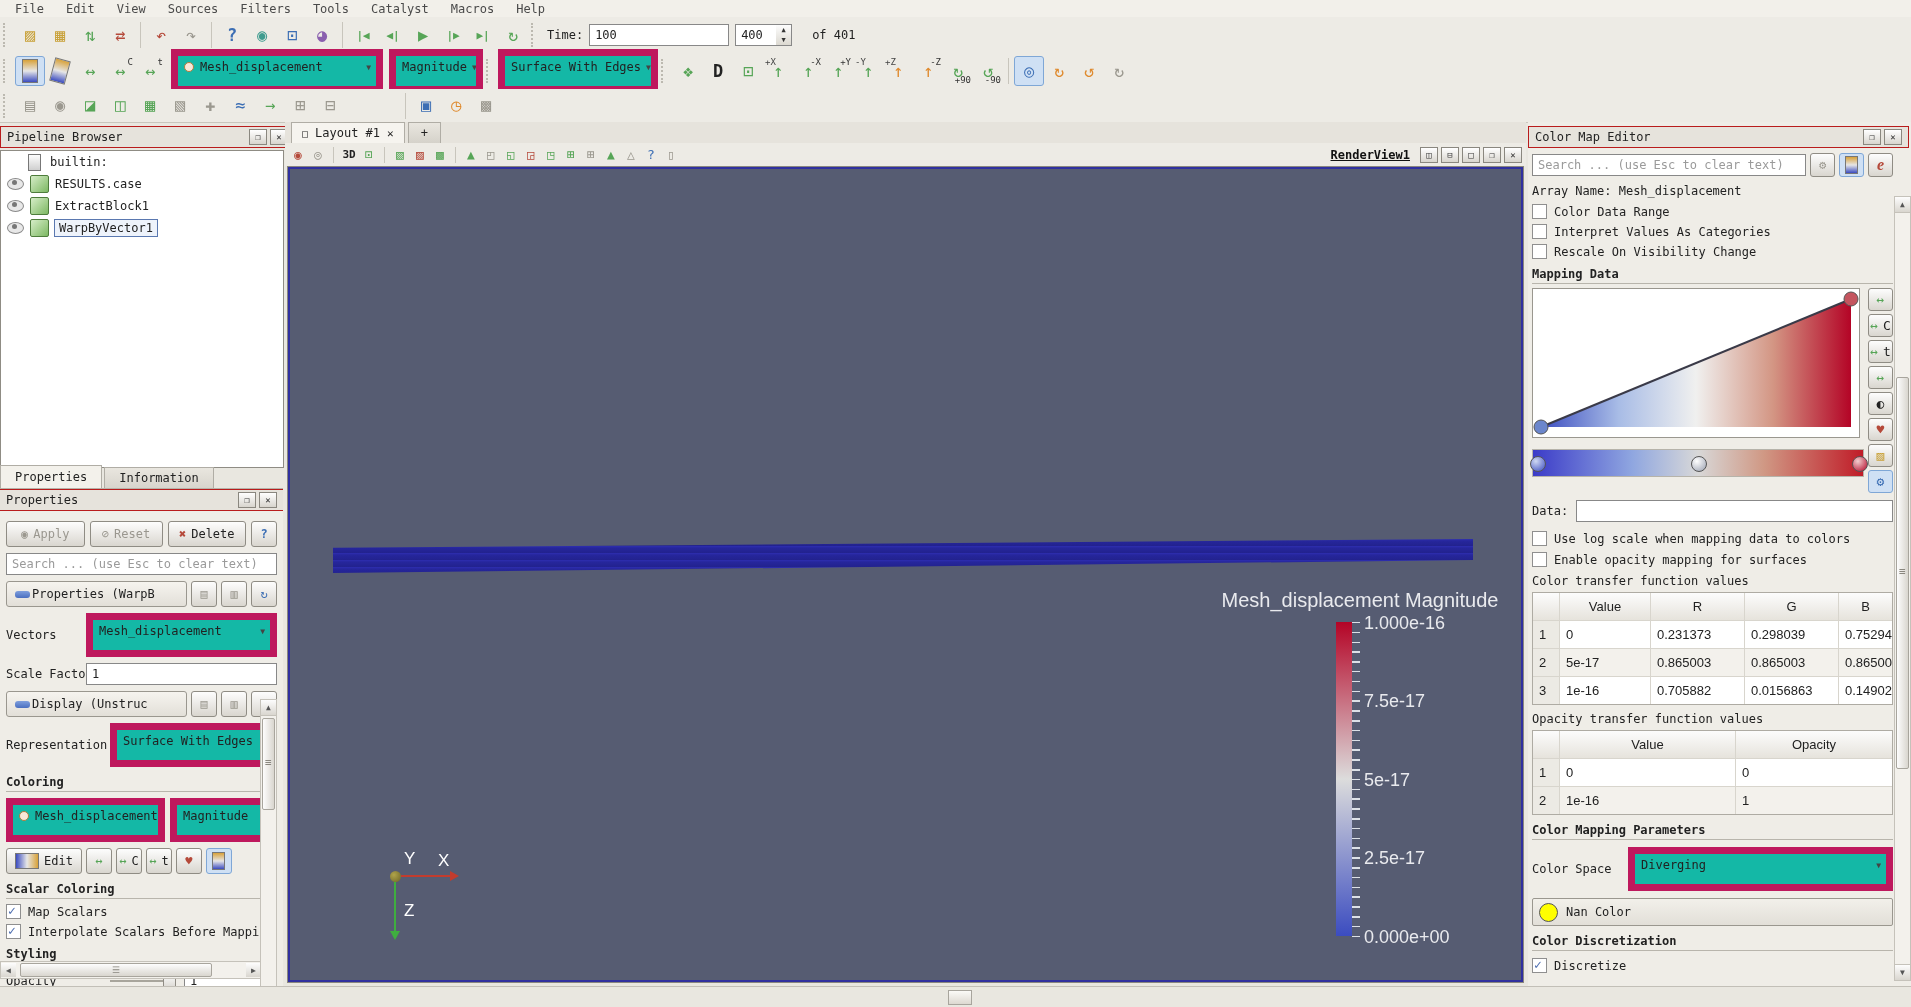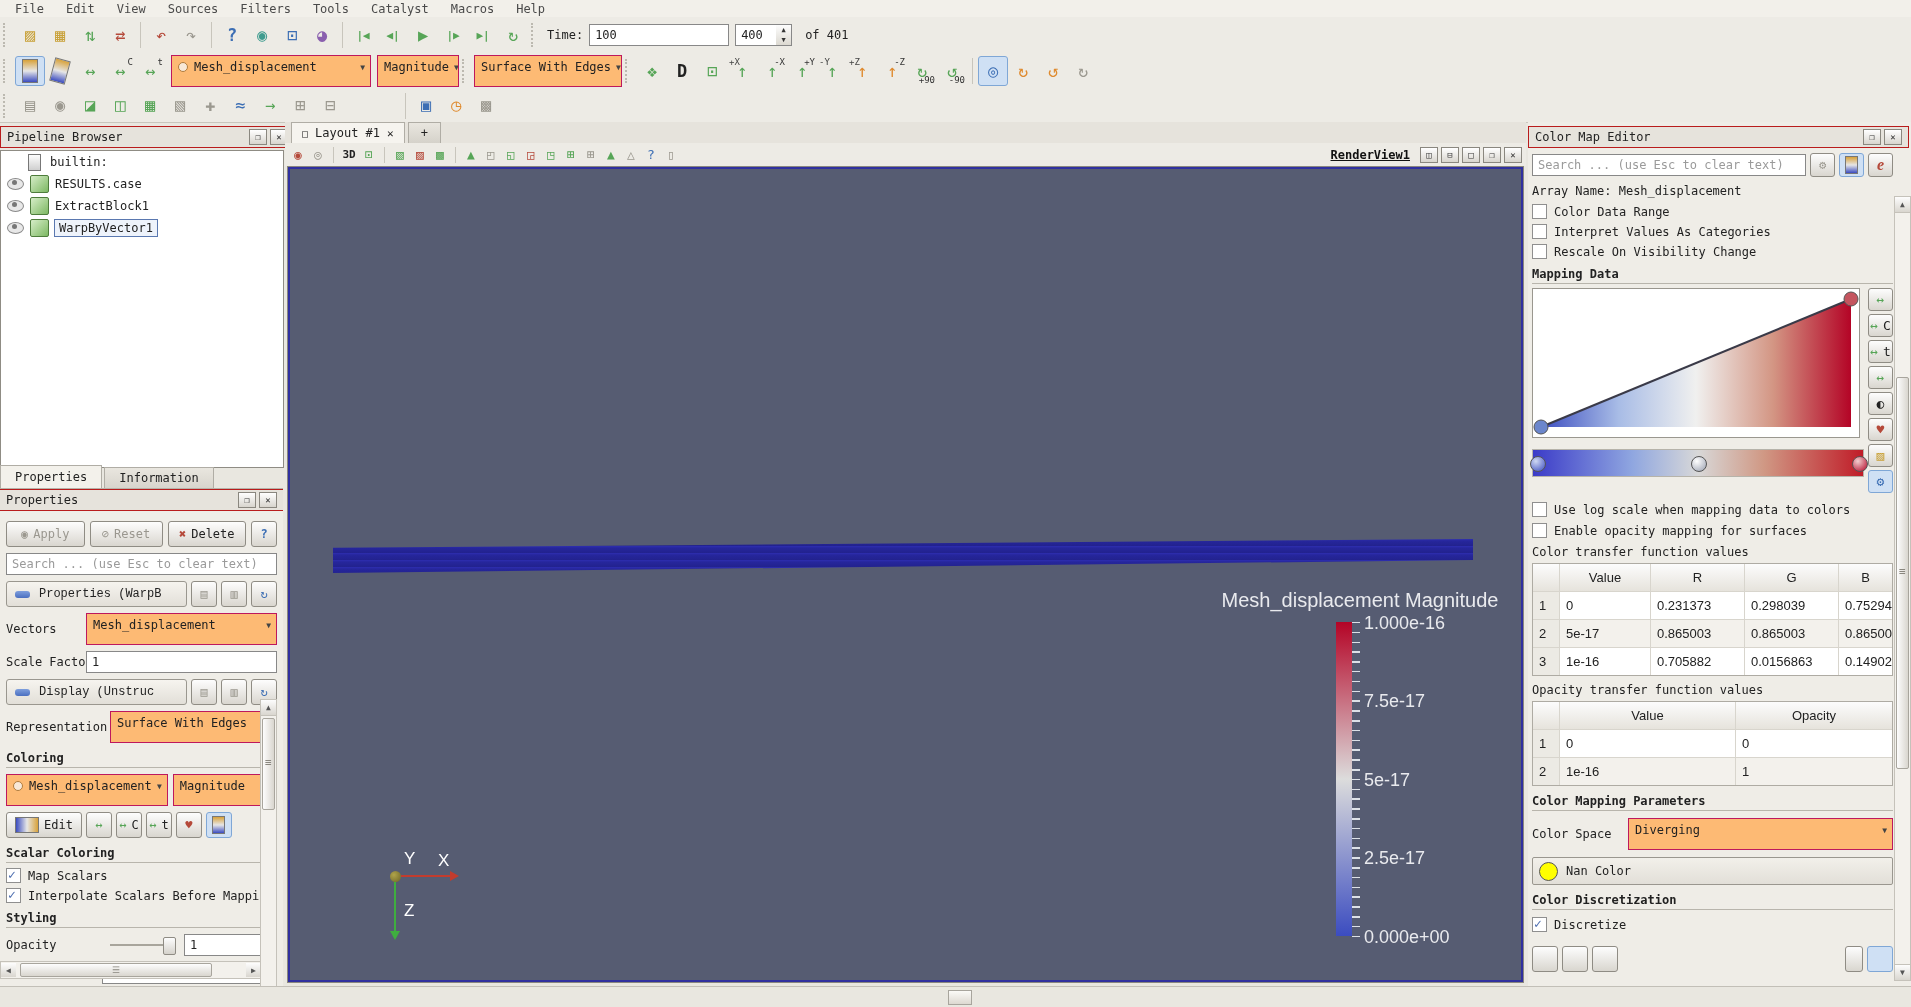--- a/index.html
+++ b/index.html
@@ -20,21 +20,21 @@
   .tbtn{min-width:28px;height:28px;border:1px solid transparent;border-radius:3px;
         display:flex;align-items:center;justify-content:center;font-size:17px;line-height:1;position:relative;}
   .tbtn.pressed{border:1px solid #7fa7d6;background:#cfe0f4;}
   .tbtn .sub{position:absolute;right:1px;top:1px;font-size:9px;color:#333;}
   .tbtn .sublb{position:absolute;left:1px;top:1px;font-size:9px;color:#444;}
   .c-yellow{color:#c9a23b}.c-green{color:#57a557}.c-red{color:#b5493a}.c-gray{color:#9b988f}
   .c-blue{color:#3c6eb4}.c-teal{color:#3f9c8f}.c-orange{color:#df8a2e}.c-purple{color:#8a5fae}
   .cmapchip{width:14px;height:22px;border:1px solid #777;
             background:linear-gradient(180deg,#d8a23a 0%,#e6e6e6 50%,#3b4cc0 100%);}
   .cmapchip.h{width:22px;height:14px;background:linear-gradient(90deg,#3b4cc0,#e6e6e6,#d8a23a);}
-  .combo{height:22px;background:#fdba74;border:1px solid #be185d;display:flex;align-items:center;
+  .combo{height:22px;background:#14b8a6;border:7px solid #be185d;display:flex;align-items:center;
          padding:0 0 8px 6px;position:relative;overflow:hidden;white-space:nowrap;}
   .combo::after{content:"▼";font-size:8px;color:#444;margin-left:auto;padding:0 5px;flex:0 0 auto;}
   .combo .dot{width:8px;height:8px;border:1px solid #b07b3c;border-radius:50%;background:#f8e8d8;
               margin-right:6px;flex:0 0 auto;}
   .field{background:#fff;border:1px solid #888;height:20px;display:flex;align-items:center;
          padding:0 5px;overflow:hidden;white-space:nowrap;}
   .placeholder{color:#9a9a9a;}
   .spin{display:flex;flex-direction:column;width:15px;height:20px;border:1px solid #888;border-left:none;background:linear-gradient(#fdfdfd,#dcd9d1);}
   .spin span{flex:1;font-size:7px;display:flex;align-items:center;justify-content:center;color:#333;}
   
@@ -62,21 +62,21 @@
         padding:0 14px;display:flex;align-items:center;margin-right:2px;}
   .ltab.active{background:#f3f1eb;height:22px;}
   
   .props{position:absolute;left:0;top:366px;width:283px;bottom:0;background:#efede7;border-top:1px solid #b6b3aa;}
   .prow{display:flex;align-items:center;margin:6px 6px 0 6px;}
   .btn{height:24px;border:1px solid #8f8c84;border-radius:3px;background:linear-gradient(#fdfdfd,#d9d6cf);
        display:flex;align-items:center;justify-content:center;padding:0 8px;gap:5px;}
   .btn.disabled{color:#9a978f;}
   .btn.sq{width:24px;padding:0;}
   .secbtn{flex:1;height:24px;border:1px solid #9a978f;border-radius:3px;background:linear-gradient(#f6f4ef,#e2dfd8);
-          display:flex;align-items:center;padding:0 8px;gap:9px;overflow:hidden;white-space:nowrap;font-family:Liberation Mono, monospace;}
+          display:flex;align-items:center;padding:0 8px;gap:2px;overflow:hidden;white-space:nowrap;}
   .pill{width:15px;height:7px;border-radius:3px;background:linear-gradient(#7f9fdd,#4a6fc0);flex:0 0 auto;}
   .hdr{font-weight:bold;margin:8px 6px 0 6px;border-bottom:1px solid #b8b5ac;padding-bottom:2px;}
   .lbl{white-space:nowrap;}
   .chk{width:13px;height:13px;border:1px solid #8f8f8f;background:#fff;position:relative;margin-right:7px;flex:0 0 auto;}
   .chk.on::after{content:"✓";position:absolute;left:1px;top:-2px;color:#4f6fb0;font-weight:bold;font-size:13px;}
   .slider{position:relative;height:18px;flex:1;margin:0 8px;}
   .slider .track{position:absolute;left:0;right:0;top:8px;height:2px;background:#a8a59c;}
   .slider .thumb{position:absolute;top:1px;width:11px;height:16px;border:1px solid #8f8c84;border-radius:2px;
                  background:linear-gradient(#fdfdfd,#d5d2cb);}
   
@@ -230,21 +230,21 @@
     <div class="field" style="width:128px">
         <span>100</span>
       </div>
     <div class="field" style="width:30px;margin-left:6px;border-right:none">
         <span>400</span>
       </div>
     <div class="spin">
         <span>▲</span>
         <span>▼</span>
       </div>
-    <span class="lbl" style="margin-left:13px">of 401</span>
+    <span class="lbl" style="margin-left:20px">of 401</span>
   </div>
 
   <div class="tb tb2">
     <span class="grip"></span>
     <div class="tbtn pressed">
         <span class="cmapchip"></span>
       </div>
     <div class="tbtn">
         <span class="cmapchip" style="transform:rotate(15deg)"></span>
       </div>
@@ -789,20 +789,24 @@
               </div>
             <div class="btn sq">
                 <span class="c-yellow">▨</span>
               </div>
             <div class="btn sq" style="border-color:#7fa7d6;background:#cfe0f4">
                 <span class="c-blue">⚙</span>
               </div>
           </div>
         </div>
 
+        <div class="crow">
+          <span class="lbl" style="margin-right:8px">Data:</span>
+          <div class="field" style="flex:1"></div>
+        </div>
 
         <div class="crow" style="margin-top:9px">
             <span class="chk"></span>
             <span>Use log scale when mapping data to colors</span>
           </div>
         <div class="crow" style="margin-top:6px">
             <span class="chk"></span>
             <span>Enable opacity mapping for surfaces</span>
           </div>
 

